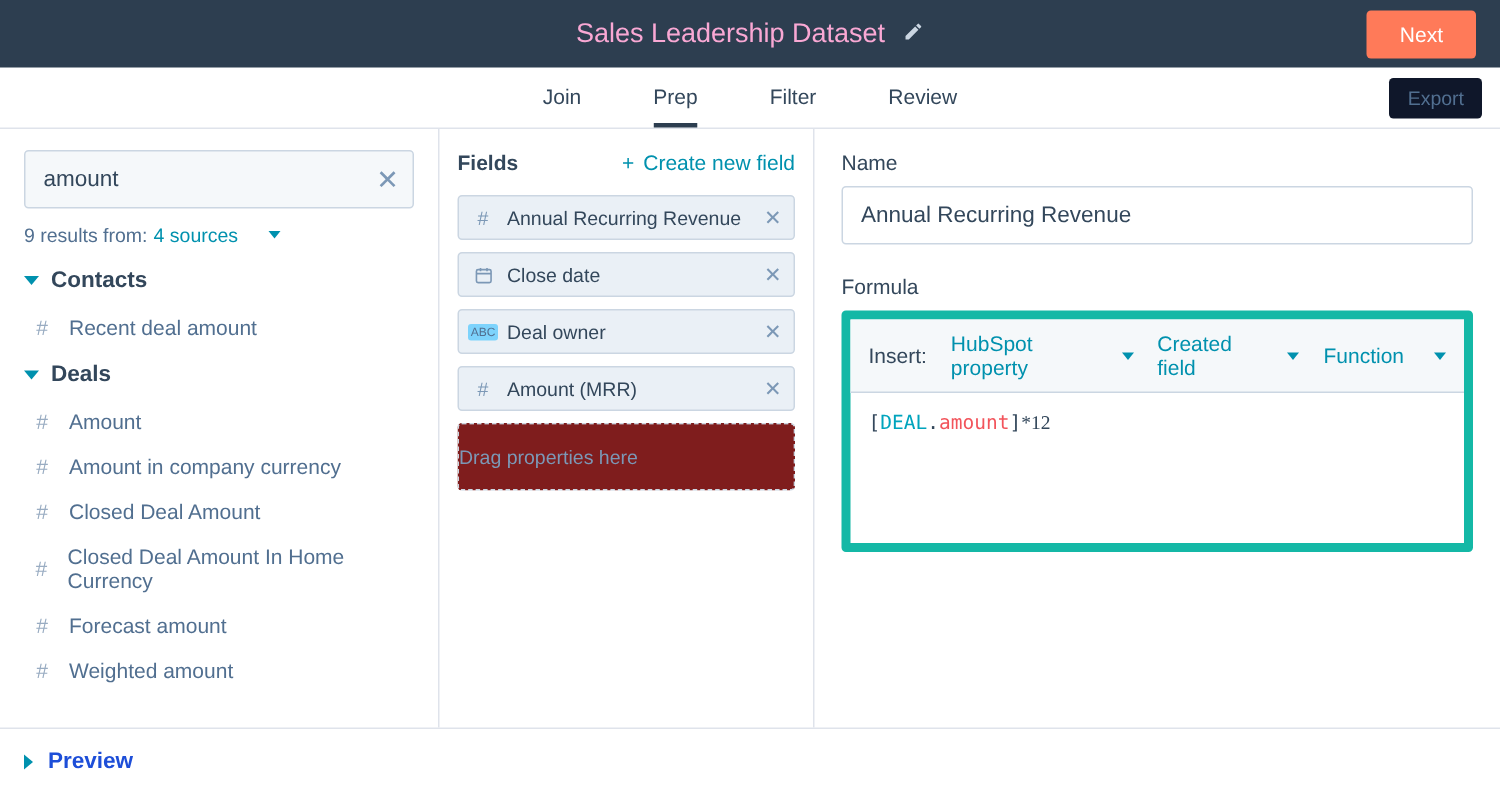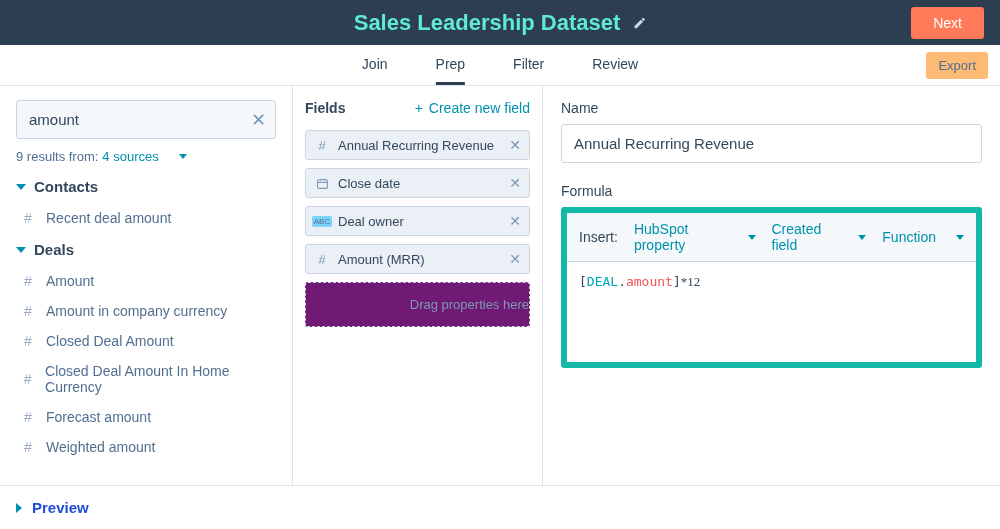--- a/index.html
+++ b/index.html
@@ -1,26 +1,26 @@
 <!DOCTYPE html>
 <html><head>
 <meta charset="utf-8">
 <style>
   * { box-sizing: border-box; margin: 0; padding: 0; }
   body { font-family: -apple-system, BlinkMacSystemFont, "Segoe UI", Helvetica, Arial, sans-serif; background: #fff; color: #33475b; width: 1000px; height: 529px; overflow: hidden; }
   .header { background: #2d3e50; height: 45px; display: flex; align-items: center; position: relative; padding: 0 16px; }
   .header-title { position: absolute; left: 50%; transform: translateX(-50%); display: flex; align-items: center; gap: 12px; }
-  .header-title span { color: #5eead4; font-size: 22px; font-weight: 700; }
+  .header-title span { color: #f9a8d4; font-size: 18px; font-weight: 400; }
   .edit-icon svg { fill: #cbd6e2; width: 14px; height: 14px; }
   .next-btn { margin-left: auto; background: #ff7a59; color: #fff; border: none; border-radius: 3px; padding: 8px 22px; font-size: 14px; font-weight: 500; cursor: pointer; }
   .tabs-row { height: 41px; border-bottom: 1px solid #dfe3eb; display: flex; align-items: center; position: relative; }
   .tabs { position: absolute; left: 50%; transform: translateX(-50%); display: flex; gap: 48px; height: 100%; align-items: center; }
   .tab { font-size: 14px; color: #33475b; cursor: pointer; height: 100%; display: flex; align-items: center; border-bottom: 3px solid transparent; }
   .tab.active { border-bottom: 3px solid #2d3e50; font-weight: 500; }
-  .export-btn { position: absolute; right: 12px; background: #fdba74; border: none; color: #516f90; font-size: 13px; padding: 6px 12px; border-radius: 3px; cursor: pointer; }
+  .export-btn { position: absolute; right: 12px; background: #0f172a; border: none; color: #516f90; font-size: 13px; padding: 6px 12px; border-radius: 3px; cursor: pointer; }
   .content { display: flex; height: calc(100% - 45px - 41px - 44px); }
   .col { border-right: 1px solid #dfe3eb; }
   .col-left { width: 293px; padding: 14px 16px 0 16px; overflow: hidden; }
   .col-mid { width: 250px; padding: 14px 12px; }
   .col-right { flex: 1; padding: 14px 18px; }
   .search-wrap { position: relative; margin-bottom: 10px; }
   .search-input { width: 100%; background: #f5f8fa; border: 1px solid #cbd6e2; border-radius: 3px; padding: 10px 36px 10px 12px; font-size: 15px; color: #33475b; }
   .clear-x { position: absolute; right: 10px; top: 50%; transform: translateY(-50%); color: #7c98b6; font-size: 18px; cursor: pointer; }
   .results-line { font-size: 13px; color: #516f90; margin-bottom: 14px; display: flex; align-items: center; gap: 4px; }
   .link-teal { color: #0091ae; cursor: pointer; display: inline-flex; align-items: center; gap: 20px; }
@@ -29,21 +29,21 @@
   .chevron-down { width: 0; height: 0; border-left: 5px solid transparent; border-right: 5px solid transparent; border-top: 6px solid #0091ae; }
   .prop-item { display: flex; align-items: center; gap: 10px; font-size: 14px; color: #516f90; padding: 7px 0 7px 4px; cursor: pointer; }
   .type-icon { color: #99acc2; font-size: 14px; font-weight: 500; width: 16px; text-align: center; }
   .mid-header { display: flex; justify-content: space-between; align-items: center; margin-bottom: 14px; }
   .mid-header .label { font-size: 14px; font-weight: 600; color: #33475b; }
   .create-link { color: #0091ae; font-size: 14px; font-weight: 500; display: flex; align-items: center; gap: 6px; cursor: pointer; }
   .field-chip { background: #eaf0f6; border: 1px solid #cbd6e2; border-radius: 3px; padding: 6px 8px; margin-bottom: 8px; display: flex; align-items: center; gap: 8px; font-size: 13px; color: #33475b; }
   .field-chip .chip-icon { color: #7c98b6; font-size: 13px; width: 16px; display: flex; align-items: center; justify-content: center; }
   .field-chip .chip-label { flex: 1; }
   .field-chip .chip-x { color: #7c98b6; cursor: pointer; font-size: 14px; }
-  .dropzone { background: #701a75; border: 1px dashed #cbd6e2; border-radius: 3px; text-align: right; padding: 14px 0; font-size: 13px; color: #7c98b6; }
+  .dropzone { background: #7f1d1d; border: 1px dashed #cbd6e2; border-radius: 3px; text-align: left; padding: 14px 0; font-size: 13px; color: #7c98b6; }
   .right-label { font-size: 14px; font-weight: 500; color: #33475b; margin-bottom: 8px; }
   .name-input { width: 100%; border: 1px solid #cbd6e2; border-radius: 3px; padding: 10px 12px; font-size: 15px; color: #33475b; margin-bottom: 20px; }
   .formula-box { border: 6px solid #14b8a6; border-radius: 3px; }
   .insert-row { background: #f5f8fa; border-bottom: 1px solid #cbd6e2; padding: 8px 12px; display: flex; align-items: center; gap: 16px; font-size: 14px; }
   .insert-row .lbl { color: #33475b; }
   .formula-area { padding: 12px; font-family: "Menlo", "Consolas", monospace; font-size: 13px; min-height: 100px; }
   .tok-bracket { color: #33475b; }
   .tok-ns { color: #00a4bd; }
   .tok-field { color: #f2545b; }
   .tok-op { color: #33475b; font-family: Liberation Serif, serif; }

